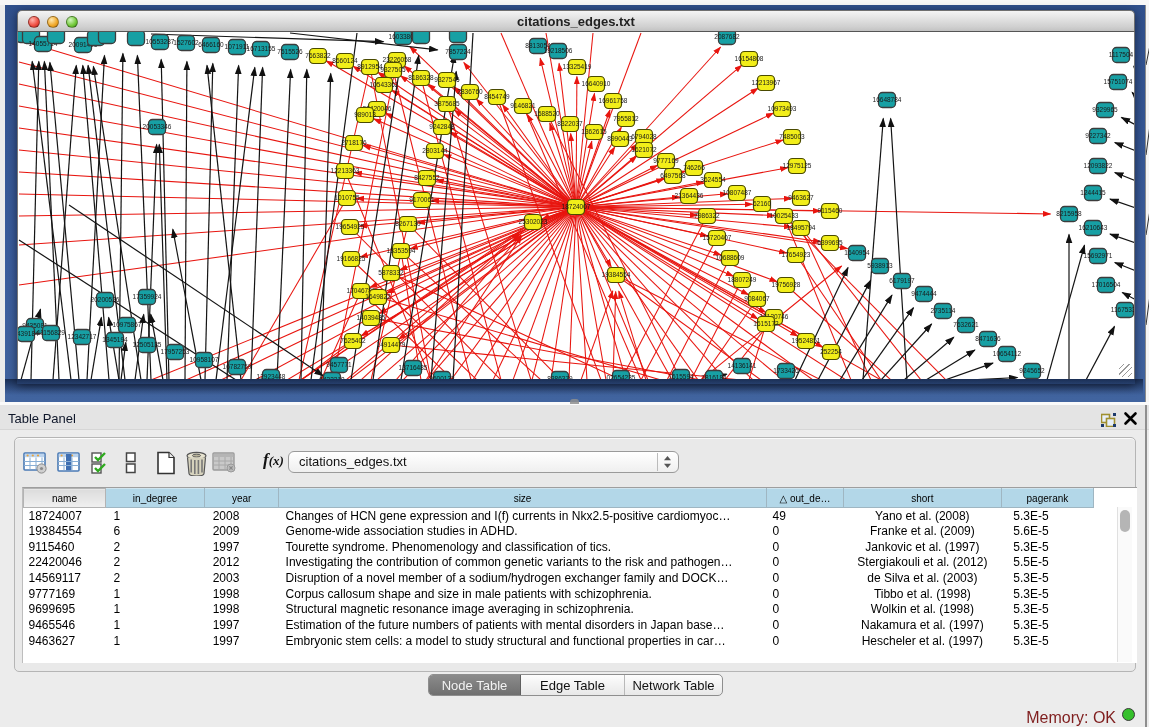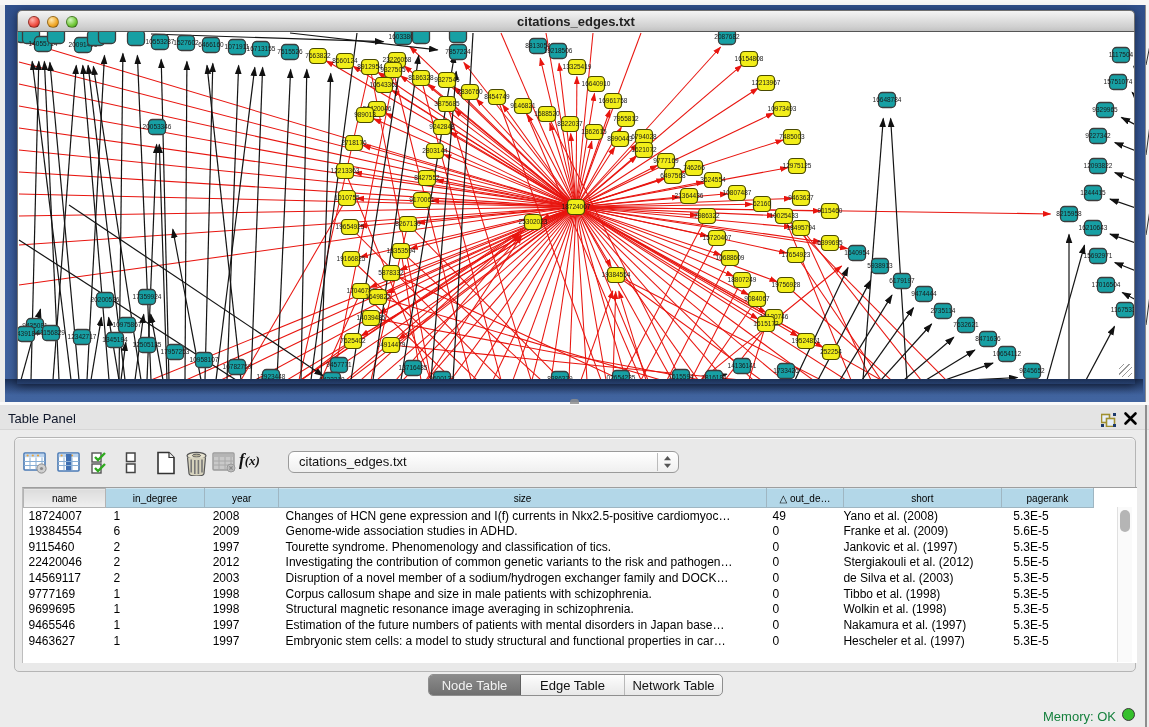--- a/index.html
+++ b/index.html
@@ -31,28 +31,28 @@
 #tbl-wrap{position:absolute;left:7px;top:49px;width:1115px;height:176px;background:#fff;overflow:hidden;border-top:1px solid #9e9e9e;border-left:1px solid #bdbdbd}
 table{border-collapse:collapse;table-layout:fixed;width:1071px;font-size:12px;color:#000}
 th{height:19px;font-weight:normal;font-size:10px;background:#b3d7e8;border:1px solid #9fb6c2;border-top:1px solid #cfe4ef}
 th.c0{background:linear-gradient(#dcdcdc,#f0f0f0);border:1px solid #b3b3b3}
 td{height:15.7px;overflow:hidden;white-space:nowrap;padding:0}
 td.c0{padding-left:5px}
 .c0{width:81px}.c1{width:98px}.c2{width:73px}.c3{width:482px}.c4{width:76px}.c5{width:156px}.c6{width:91px}
 td.c1,td.c2{padding-left:8px}td.c4{padding-left:6px}
 td.c3{padding-left:7px}
 td.c5,th .c5{text-align:center}td.c6{padding-left:12px}
-td.c5{text-align:left}
+td.c5{text-align:center}
 #vsb{position:absolute;right:3px;top:69px;width:15px;height:155px;background:#fafafa;border-left:1px solid #e0e0e0}
 #vsb .th{position:absolute;left:2px;top:3px;width:10px;height:22px;border-radius:6px;background:#b5b5b5}
 
 #tabs{position:absolute;left:428px;top:674px;width:295px;height:22px;border:1px solid #8e8e8e;border-radius:5px;background:linear-gradient(#fdfdfd,#e8e8e8);overflow:hidden;display:flex}
 #tabs div{flex:0 0 auto;text-align:center;font-size:13px;line-height:21px;color:#111;border-right:1px solid #b9b9b9}
 #tabs .sel{background:linear-gradient(#8b8b8b,#6f6f6f);color:#f2f2f2;border-right:1px solid #5f5f5f}
-#mem{position:absolute;right:33px;top:709px;font-size:13px;color:#15803d}
+#mem{position:absolute;right:33px;top:709px;font-size:16px;color:#7f1d1d}
 #memdot{position:absolute;right:14px;top:708px;width:13px;height:13px;border-radius:50%;background:#35c02c;border:1.5px solid #3a3a3a}
 #rightline{position:absolute;left:1145px;top:404px;width:2px;height:323px;background:#8e8e8e}
 #divarrow{position:absolute;left:570px;top:399px;width:9px;height:5px;border-radius:3px 3px 0 0;background:#8e8e8e;opacity:.85}
 #gapline{position:absolute;left:0;top:402px;width:1149px;height:3px;background:#fafafa}
 </style></head><body>
 <div id="stage">
  <div style="position:absolute;left:0;top:0;width:1149px;height:5px;background:#f7f7f7"></div>
  <div id="blue">
   <div id="winshadow"></div>
   <div id="win">
@@ -639,21 +639,21 @@
     <path d="M3.5,6.5 L5,22.5 a7.5,2.5 0 0 0 15,0 L21.5,6.5" fill="#d6d2bd" stroke="#555" stroke-width="1.2"></path>
     <path d="M7.2,8.5 v13 M10.8,9 v14 M14.4,9 v14 M18,8.5 v13" stroke="#777" stroke-width="1.6"></path>
    </svg>
    <svg class="ic" style="left:197px" width="25" height="23" viewBox="0 0 25 23">
     <rect x="1" y="2" width="21" height="17" rx="1" fill="#c9c9c9" stroke="#9a9a9a" stroke-width="1.4"></rect>
     <rect x="1.6" y="2.6" width="19.8" height="3.4" fill="#b5b5b5"></rect>
     <path d="M1,10 h21 M1,14 h21 M7,6 v13 M13,6 v13 M19,6 v13" stroke="#a8a8a8" stroke-width="1"></path>
     <circle cx="19" cy="17" r="4" fill="#bbb" stroke="#999"></circle>
     <path d="M17.4,15.4 l3.2,3.2 M20.6,15.4 l-3.2,3.2" stroke="#888" stroke-width="1.3"></path>
    </svg>
-   <div class="ic" style="left:224px;top:12px;font-family:'Liberation Serif',serif;font-style:italic;font-weight:bold;font-size:17px;color:#111">f<span style="font-size:13px">(x)</span></div>
+   <div class="ic" style="left:248px;top:12px;font-family:'Liberation Serif',serif;font-style:italic;font-weight:bold;font-size:17px;color:#111">f<span style="font-size:13px">(x)</span></div>
    <div id="dd">citations_edges.txt<div class="arrs"><svg width="9" height="18" viewBox="0 0 9 18">
               <path d="M4.5,3 L8,7.2 L1,7.2 z" fill="#555"></path>
               <path d="M4.5,15 L8,10.8 L1,10.8 z" fill="#555"></path>
             </svg></div></div>
   </div>
   <div id="tbl-wrap">
    <table>
     <tbody>
             <tr>
               <th class="c0">name</th>

